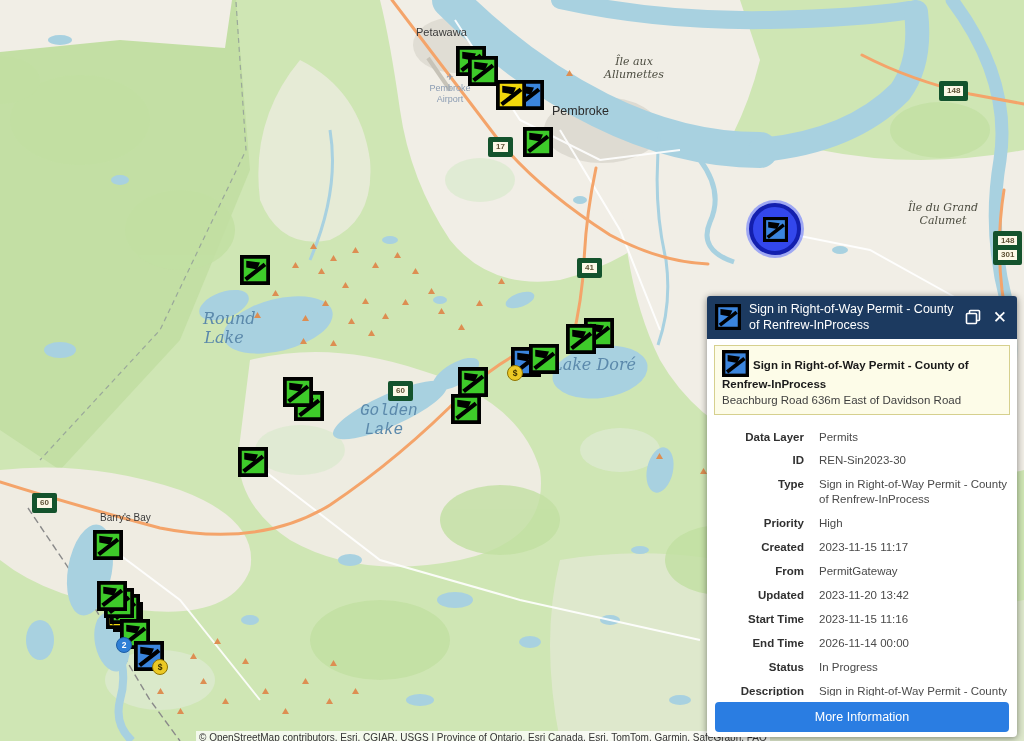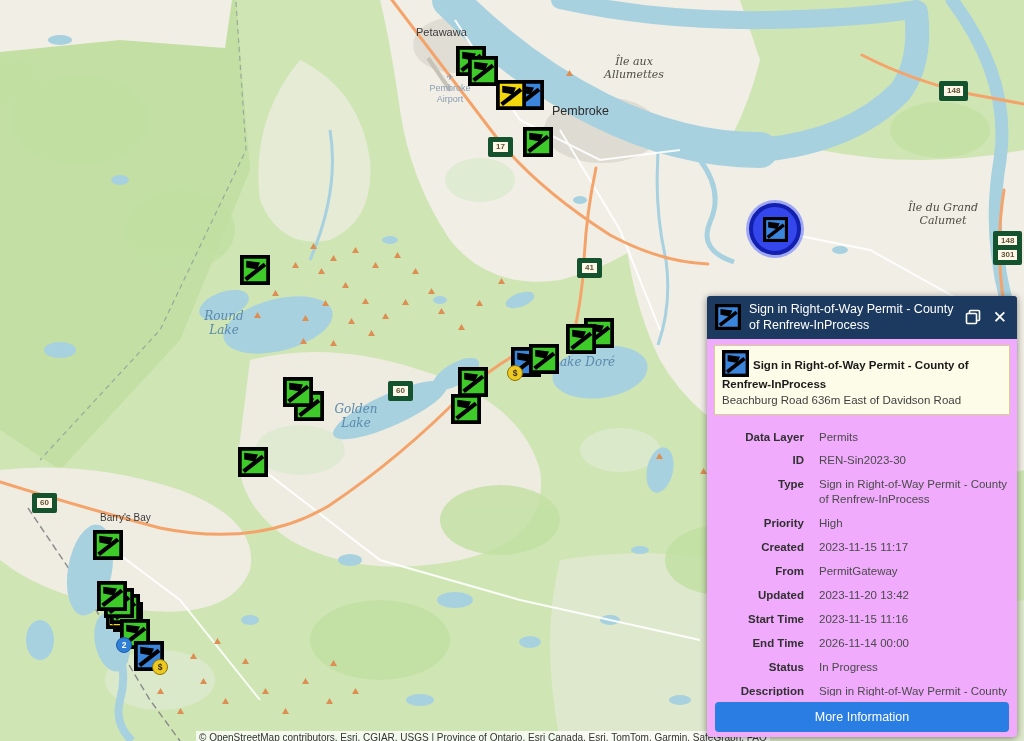--- a/index.html
+++ b/index.html
@@ -3,42 +3,42 @@
 <meta charset="utf-8">
 <style>
   html,body{margin:0;padding:0;background:#e9e9e9;}
   #app{position:relative;width:1024px;height:741px;overflow:hidden;font-family:"Liberation Sans",sans-serif;background:#f2efe8;}
   #basemap{position:absolute;left:0;top:0;z-index:0;}
   
   .map-label{position:absolute;z-index:2;white-space:pre-line;line-height:1.2;pointer-events:none;}
   .lbl-town{font-size:11px;color:#3a3a3a;}
   .lbl-city{font-size:12.5px;color:#2b2b2b;}
   .lbl-island{font-size:11px;font-style:italic;color:#4c4c40;text-align:center;font-family:"DejaVu Serif",serif;}
-  .lbl-water{font-size:12px;font-style:italic;color:#5b89ab;text-align:center;font-family:"DejaVu Serif",serif;}
+  .lbl-water{font-size:16px;font-style:italic;color:#5b89ab;text-align:center;font-family:"DejaVu Serif",serif;}
   .lbl-poi{font-size:9px;color:#8b9cb3;text-align:center;}
   .lbl-town-sm{font-size:10px;color:#3a3a3a;margin-left:24px;}
   
   .shield{position:absolute;z-index:2;background:#fdf8e7;border:5px solid #14532d;border-radius:2px;
           font-size:8px;font-weight:bold;color:#5f5337;padding:1px 3px;line-height:1;pointer-events:none;}
   
   .marker{position:absolute;width:30px;height:30px;z-index:3;cursor:pointer;}
   .marker svg{display:block;width:100%;height:100%;}
   .badge{position:absolute;width:14px;height:14px;border-radius:50%;display:flex;align-items:center;justify-content:center;
          font-size:8.5px;font-weight:bold;z-index:4;}
   .badge-blue{background:#2f7fd6;color:#fff;border:1px solid #1c5ea6;}
   .badge-gold{background:#ecc925;color:#3c3000;border:1px solid #8f7300;}
   .sel-halo{position:absolute;width:44px;height:44px;border-radius:50%;z-index:3;
             background:#3347ec;border:4px solid #131fae;box-shadow:0 0 0 3px rgba(90,110,255,.55);
             display:flex;align-items:center;justify-content:center;cursor:pointer;}
   .sel-halo .marker{position:relative;width:25px;height:25px;}
   
   #attribution{position:absolute;left:196px;bottom:-3px;z-index:5;background:rgba(255,255,255,.75);
                font-size:10px;color:#333;white-space:nowrap;padding:0 3px;line-height:1.3;}
   
-  #panel{position:absolute;left:707px;top:296px;width:310px;height:441px;z-index:10;background:#f0abfc;
+  #panel{position:absolute;left:707px;top:296px;width:310px;height:441px;z-index:10;background:#ffffff;
          border-radius:4px;box-shadow:0 1px 7px rgba(0,0,0,.45);display:flex;flex-direction:column;font-size:11.5px;color:#4a4a4a;}
   #panel-header{background:#1c3a60;color:#fff;display:flex;align-items:center;gap:8px;padding:5px 8px;border-radius:3px 3px 0 0;flex-shrink:0;}
   #panel-header .hicon{width:26px;height:26px;flex-shrink:0;}
   #panel-title{flex:1;font-size:12.5px;line-height:1.3;}
   .hbtn{background:none;border:none;color:#fff;padding:0 2px;cursor:pointer;display:flex;align-items:center;}
   .hbtn svg{display:block;}
   #close-btn{font-size:17px;font-weight:bold;line-height:1;font-family:"DejaVu Sans",sans-serif;}
   #summary{margin:6px 7px 2px 7px;background:#fdfce8;border:1px solid #d6d08e;padding:4px 7px 5px 7px;line-height:1.35;flex-shrink:0;}
   #summary .sicon{width:27px;height:27px;vertical-align:-8px;margin-right:4px;}
   #summary-title{font-weight:bold;color:#1a1a1a;font-size:11.5px;}
@@ -203,21 +203,21 @@
       <div class="map-label lbl-town" style="left: 416px; top: 26px;">Petawawa</div>
       <div class="map-label lbl-city" style="left: 552px; top: 104px;">Pembroke</div>
       <div class="map-label lbl-poi" style="left: 426px; top: 72px; width: 48px;">✈
 Pembroke
 Airport</div>
       <div class="map-label lbl-island" style="left: 596px; top: 55px; width: 76px;">Île aux
 Allumettes</div>
       <div class="map-label lbl-island" style="left: 896px; top: 201px; width: 94px;">Île du Grand
 Calumet</div>
       <div class="map-label lbl-town-sm" style="left: 76px; top: 512px;">Barry's Bay</div>
-      <div class="map-label lbl-water" style="left: 332px; top: 402px; width: 48px;">Golden
+      <div class="map-label lbl-water" style="left: 360px; top: 402px; width: 48px; font-family: Liberation Mono, monospace;">Golden
 Lake</div>
       <div class="map-label lbl-water" style="left: 552px; top: 355px;">Lake Doré</div>
       <div class="map-label lbl-water" style="left: 203px; top: 309px; width: 42px;">Round
 Lake</div>
     </div>
   <div id="shields-layer">
       <div class="shield" style="left: 488px; top: 137px;">17</div>
       <div class="shield" style="left: 577px; top: 258px;">41</div>
       <div class="shield" style="left: 32px; top: 493px;">60</div>
       <div class="shield" style="left: 388px; top: 381px;">60</div>

